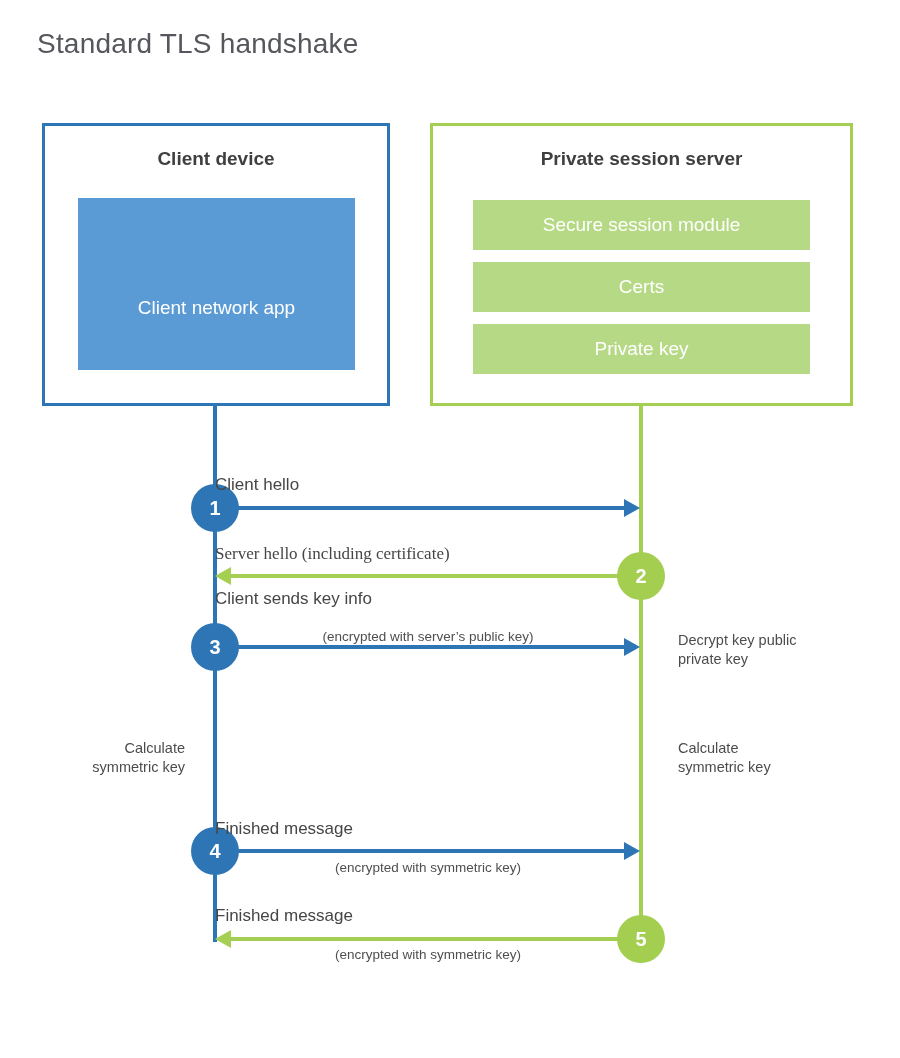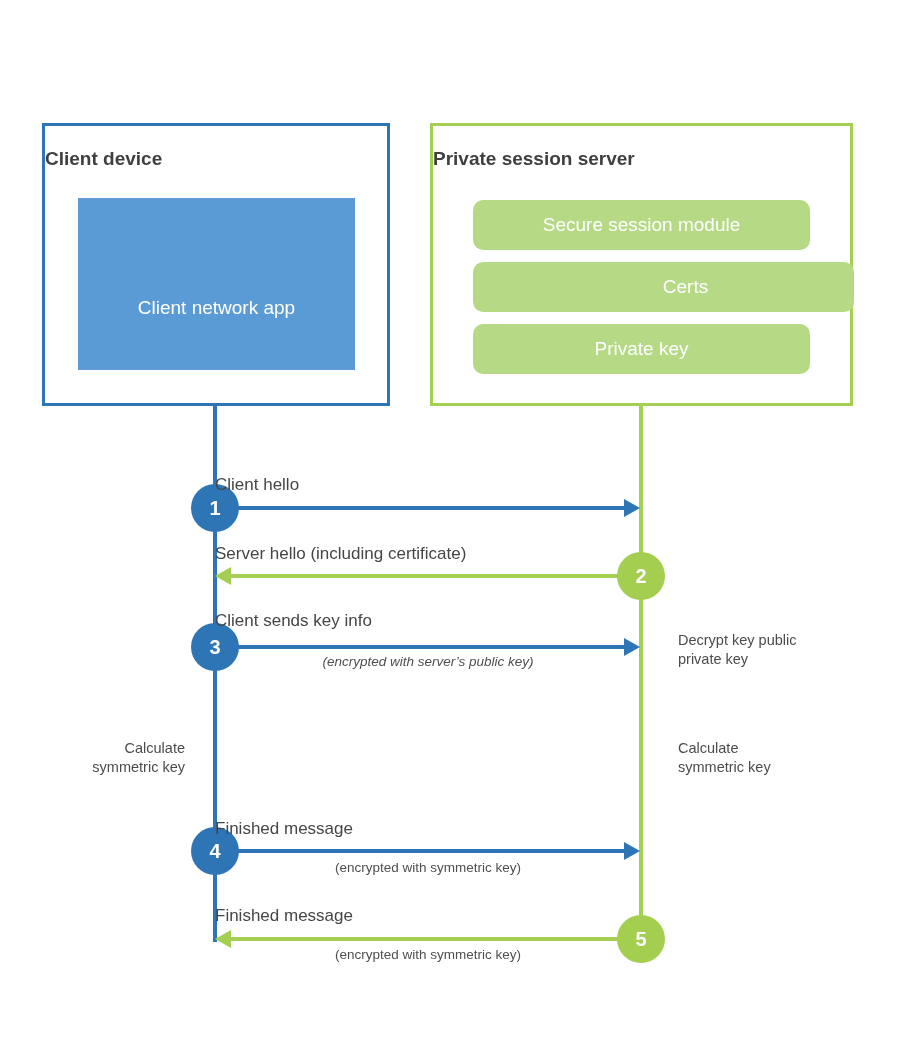--- a/index.html
+++ b/index.html
@@ -9,36 +9,36 @@
   }
   .page-title{
     position:absolute;left:37px;top:28px;margin:0;
     font-size:28px;font-weight:400;color:#55575c;letter-spacing:.2px;
   }
   
   .box{position:absolute;top:123px;height:283px;box-sizing:border-box;background:#fff;}
   .box.client{left:42px;width:348px;border:3px solid #2e75b6;}
   .box.server{left:430px;width:423px;border:3px solid #a4cf52;}
   .box-title{
-    position:absolute;left:0;right:0;top:22px;text-align:left;
+    position:absolute;left:0;right:0;top:22px;text-align:center;
     font-size:19px;font-weight:bold;color:#3f3f3f;
   }
   .client-fill{
     position:absolute;left:33px;top:72px;width:277px;height:172px;
     background:#5b9bd5;display:flex;align-items:center;justify-content:center;
   }
   .client-fill span{
     display:block;max-width:175px;text-align:left;
     color:#ffffff;font-size:19px;line-height:26px;margin-top:48px;
   }
   .bar{
     position:absolute;left:40px;width:337px;height:50px;background:#b6d985;
-    color:#ffffff;font-size:19px;line-height:50px;text-align:center;border-radius:10px;
+    color:#ffffff;font-size:19px;line-height:50px;text-align:center;
   }
-  .bar.b1{top:74px;} .bar.b2{top:136px;padding-left:44px;} .bar.b3{top:198px;}
+  .bar.b1{top:74px;} .bar.b2{top:136px;} .bar.b3{top:198px;}
   
   .vline{position:absolute;width:4px;top:406px;}
   .vline.blue{left:213px;height:536px;background:#2e75b6;}
   .vline.green{left:639px;height:537px;background:#a4cf52;}
   
   .circle{
     position:absolute;width:48px;height:48px;border-radius:50%;
     text-align:center;line-height:48px;font-size:20px;font-weight:bold;color:#fff;
   }
   .circle.blue{background:#2e75b6;}
@@ -52,39 +52,40 @@
   .a1{top:506px;} .a2{top:574px;} .a3{top:645px;} .a4{top:849px;} .a5{top:937px;}
   .ahead{position:absolute;width:0;height:0;border-top:9px solid transparent;border-bottom:9px solid transparent;}
   .ahead.right{border-left:16px solid #2e75b6;left:624px;}
   .ahead.left{border-right:16px solid #a4cf52;left:215px;}
   .h1{top:499px;} .h3{top:638px;} .h4{top:842px;} .h2{top:567px;} .h5{top:930px;}
   
   .msg{
     position:absolute;left:215px;width:426px;text-align:left;
     font-size:17px;color:#464646;
   }
-  .m1{top:475px;} .m2{top:544px;} .m3{top:611px;} .m4{top:819px;} .m5{top:906px;}
+  .m1{top:475px;} .m2{top:544px;font-family:Liberation Serif, serif;} .m3{top:589px;} .m4{top:819px;} .m5{top:906px;}
   .sub{
     position:absolute;left:215px;width:426px;text-align:center;
     font-size:13.5px;color:#4f4f4f;
   }
-  .s3{top:654px;font-style:italic;} .s4{top:860px;} .s5{top:947px;}
+  .s3{top:629px;} .s4{top:860px;} .s5{top:947px;}
   
   .note{
     position:absolute;font-size:14.5px;line-height:19px;color:#4c4c4c;white-space:pre-line;
   }
   .note.decrypt{left:678px;top:631px;width:140px;}
   .note.calc-right{left:678px;top:739px;width:140px;}
   .note.calc-left{left:55px;top:739px;width:130px;text-align:right;}
 </style>
 </head>
 <body>
 
 <div class="canvas">
 
+  <h1 class="page-title">Standard TLS handshake</h1>
 
   <div class="box client">
     <div class="box-title">Client device</div>
     <div class="client-fill">
       <span>Client network app</span>
     </div>
   </div>
 
   <div class="box server">
     <div class="box-title">Private session server</div>

